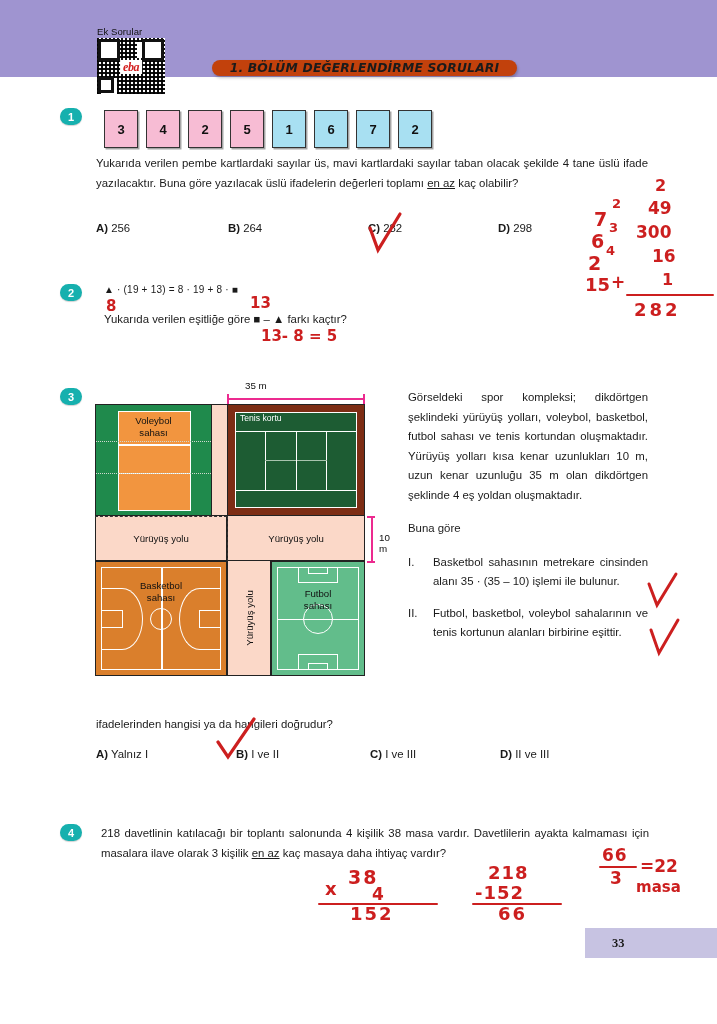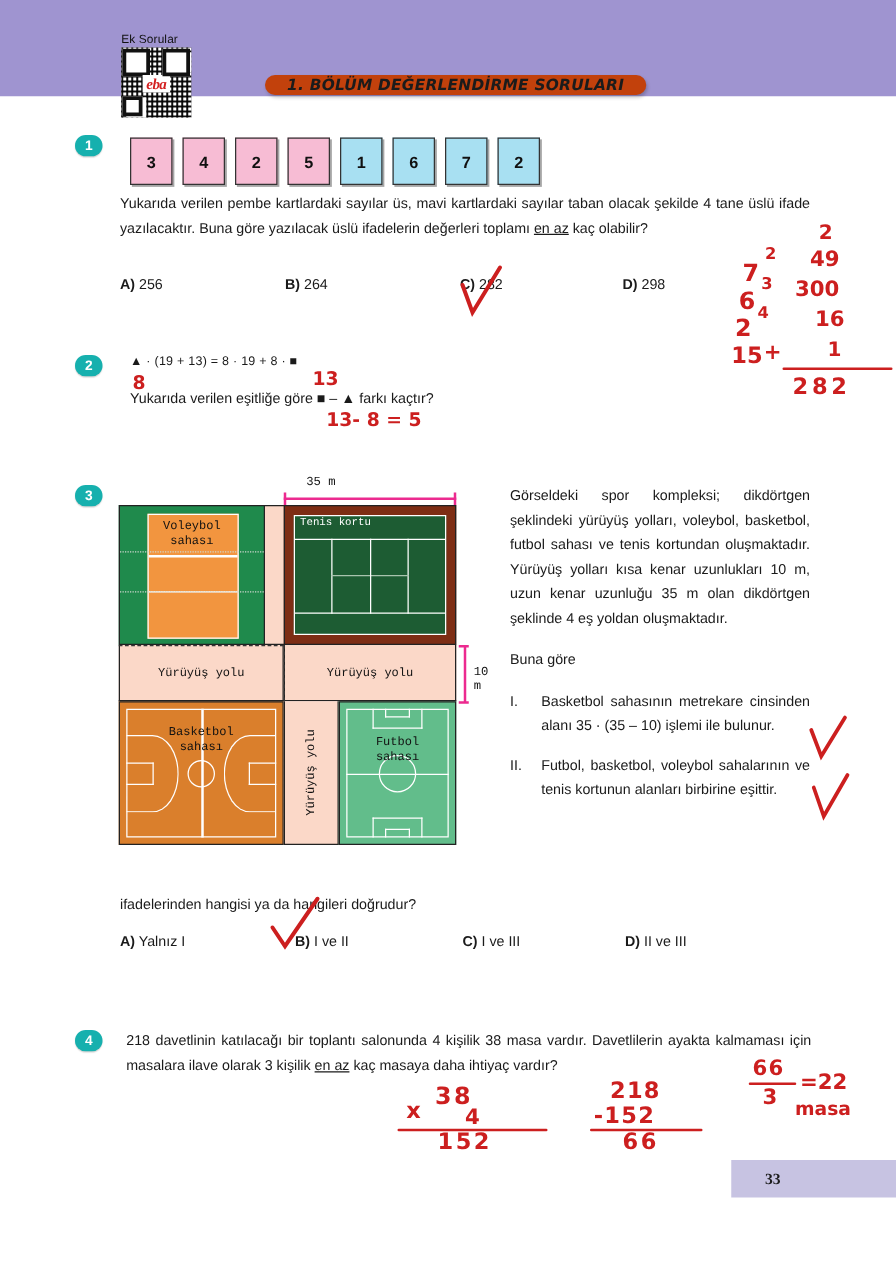--- a/index.html
+++ b/index.html
@@ -12,21 +12,21 @@
   }
 
   
   .header-band{
     position:absolute; left:0; top:0; width:717px; height:77px;
     background:#9f94d0;
   }
   .qr-block{ position:absolute; left:97px; top:26px; width:62px; }
   .qr-label{ font-size:9.5px; color:#111; line-height:11px; margin-bottom:1px; letter-spacing:.1px;}
   .qr-code{
-    position:relative; width:56px; height:56px; background:#ffffff;
+    position:relative; width:68px; height:56px; background:#ffffff;
     background-image:
       repeating-linear-gradient(90deg,#111 0 2px,transparent 2px 4px),
       repeating-linear-gradient(0deg,#111 0 2px,transparent 2px 4px);
     background-size:4px 4px, 4px 4px;
     background-blend-mode:multiply;
     text-align:center;
   }
   .qr-code:before,.qr-code:after{
     content:""; position:absolute; width:16px; height:16px;
     border:3px solid #111; background:#fff;
@@ -79,21 +79,21 @@
   .opts{ position:relative; height:18px;}
   .opt{ position:absolute; white-space:nowrap;}
   .opt b{ font-weight:bold; }
   .u{ text-decoration:underline; }
 
   
   .q2-eq{ position:absolute; left:104px; top:284px; font-size:10px; letter-spacing:.2px;}
   .q2-text{ position:absolute; left:104px; top:313px; width:460px; font-size:11.4px;}
 
   
-  .diagram{ position:absolute; left:95px; top:404px; width:270px; height:272px;font-family:Liberation Mono, monospace; }
+  .diagram{ position:absolute; left:95px; top:404px; width:270px; height:272px; }
   .dg{ position:absolute; }
 
   .walk{ background:#fbd8c8; }
   .label-h{
     position:absolute; left:0; right:0; top:50%; transform:translateY(-50%);
     text-align:center; font-size:9.6px; color:#111; white-space:nowrap;
   }
   .label-v{
     position:absolute; left:50%; top:50%;
     transform:translate(-50%,-50%) rotate(-90deg);

